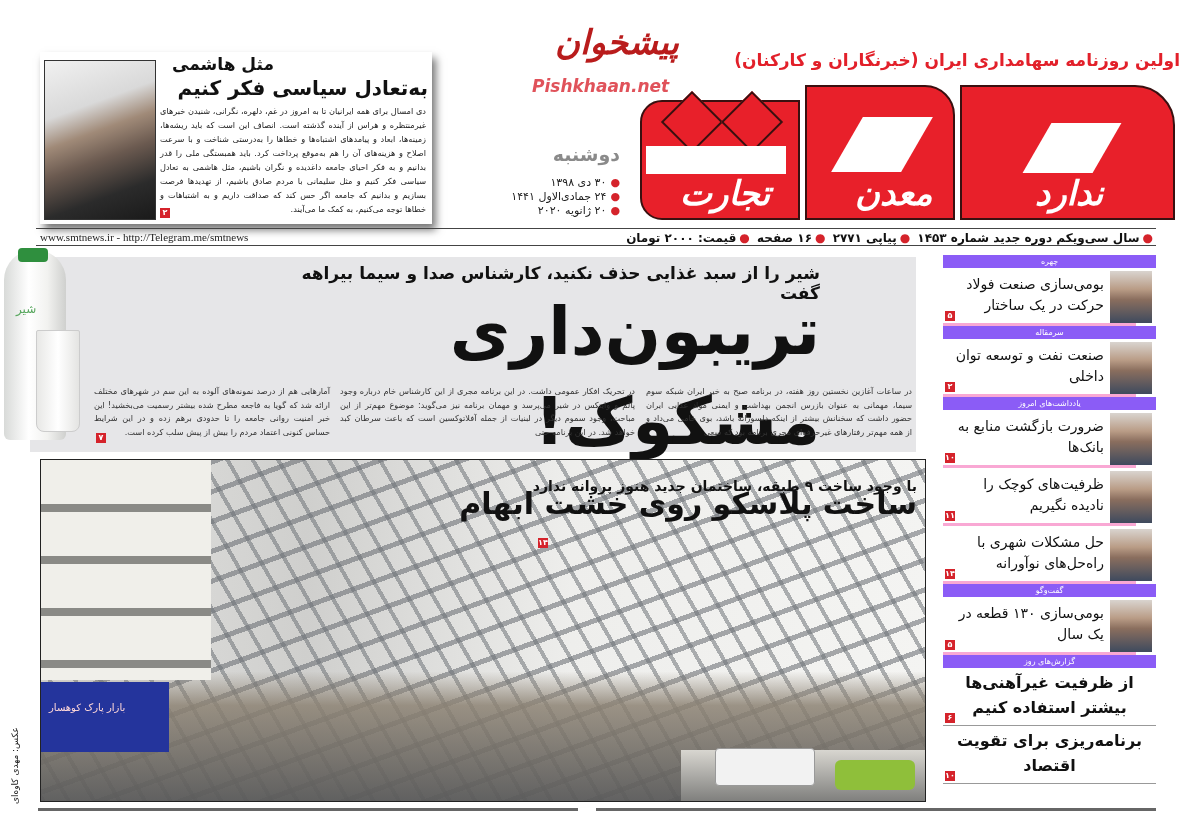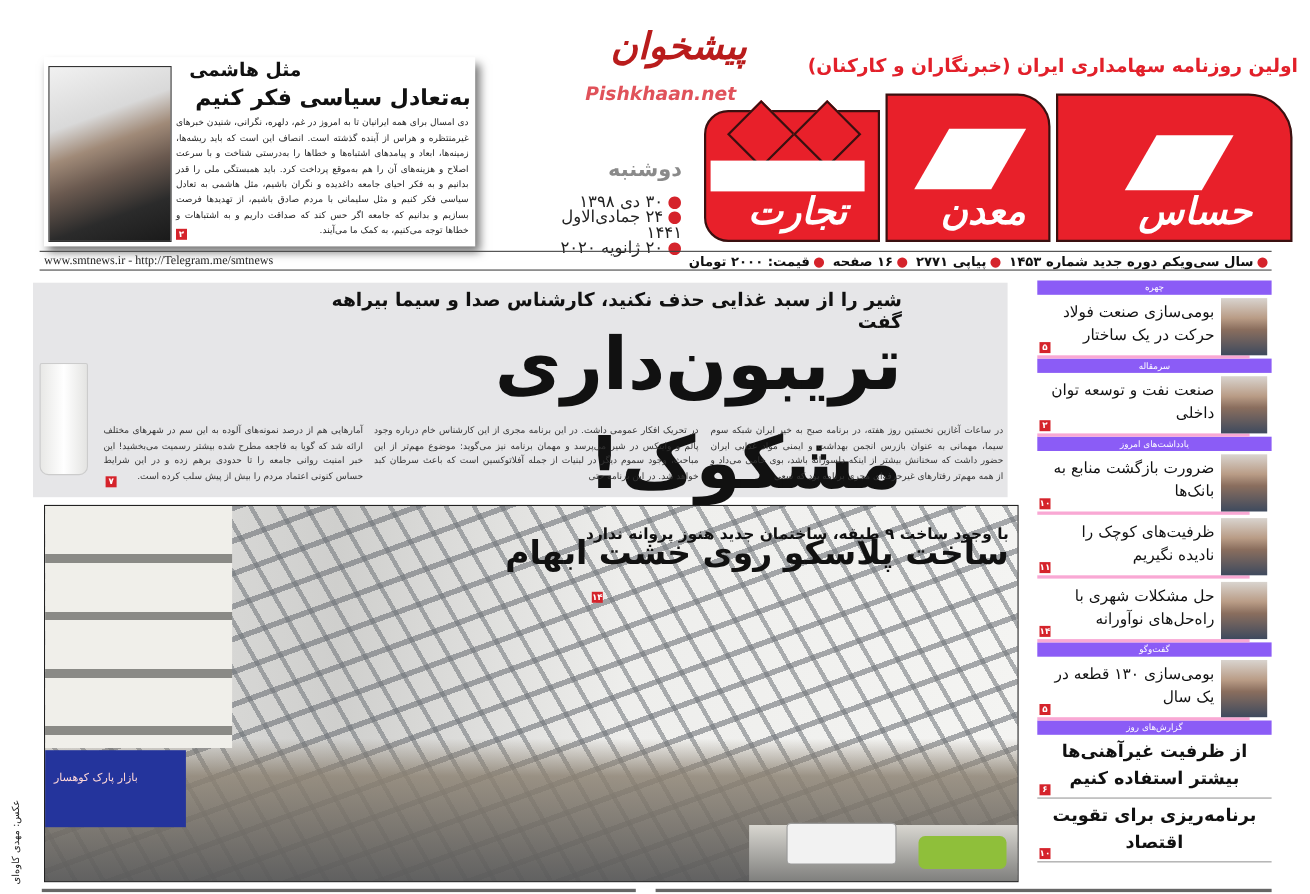--- a/index.html
+++ b/index.html
@@ -8,21 +8,21 @@
   .abs { position: absolute; }
 
   
   .tagline { left: 660px; top: 50px; width: 520px; font-size: 17px; color: #e2202a; font-weight: bold; direction: rtl; text-align: right; letter-spacing: -0.5px; white-space: nowrap; }
   .logo { left: 640px; top: 85px; width: 540px; height: 135px; }
   .logo-block { position: absolute; background: #e8202a; border: 2px solid #3a1010; }
   .logo-word { position: absolute; color: #fff; font-weight: bold; font-style: italic; font-size: 34px; direction: rtl; white-space: nowrap; }
   .pishkhaan-fa { left: 555px; top: 22px; font-size: 34px; color: #b91c1c; font-family: Liberation Serif, serif; font-style: italic; font-weight: bold; direction: rtl; }
   .pishkhaan-en { left: 532px; top: 76px; font-size: 17px; color: #e0525a; font-weight: bold; font-style: italic; }
   .weekday { left: 540px; top: 143px; width: 80px; font-size: 19px; color: #8a8a8a; font-weight: bold; direction: rtl; text-align: right; }
-  .dates { left: 480px; top: 176px; width: 140px; font-size: 15px; color: #222; direction: rtl; text-align: right; line-height: 14px; }
+  .dates { left: 480px; top: 176px; width: 140px; font-size: 11px; color: #222; direction: rtl; text-align: right; line-height: 14px; }
   .dates .dot { color: #d5232b; margin-left: 4px; }
 
   
   .editorial { left: 40px; top: 52px; width: 392px; height: 172px; background: #fff; box-shadow: 4px 6px 8px #777; }
   .editorial .photo { position: absolute; left: 4px; top: 8px; width: 112px; height: 160px; background: linear-gradient(160deg, #f1f1f1 0%, #d9d9d9 30%, #a08a78 45%, #6b5a50 60%, #2b2b2b 80%, #1a1a1a 100%); border: 1px solid #333; }
   .editorial .kicker { position: absolute; right: 158px; top: 2px; font-size: 17px; font-weight: bold; direction: rtl; }
   .editorial .title { position: absolute; left: 118px; right: 4px; top: 24px; font-size: 20px; font-weight: bold; direction: rtl; text-align: right; }
   .editorial .body { position: absolute; left: 120px; right: 6px; top: 52px; font-size: 8.2px; line-height: 14px; direction: rtl; text-align: justify; color: #222; }
   .pagebadge { display: inline-block; width: 10px; height: 10px; background: #d5232b; color: #fff; font-size: 8px; line-height: 10px; text-align: center; font-weight: bold; }
 
@@ -84,21 +84,21 @@
     <div style="position:absolute;left:28px;top:-2px;width:44px;height:44px;background:#e8202a;border:2px solid #3a1010;transform:rotate(45deg);"></div>
     <div style="position:absolute;left:88px;top:-2px;width:44px;height:44px;background:#e8202a;border:2px solid #3a1010;transform:rotate(45deg);"></div>
     <div style="position:absolute;left:4px;top:44px;width:140px;height:28px;background:#fff;"></div>
   </div>
   <div class="logo-block" style="left:165px;top:0;width:150px;height:135px;border-radius:0 30px 0 0;">
     <div style="position:absolute;left:40px;top:30px;width:70px;height:55px;background:#fff;transform:skewX(-30deg);"></div>
   </div>
   <div class="logo-block" style="left:320px;top:0;width:215px;height:135px;border-radius:0 40px 0 0;">
     <div style="position:absolute;left:75px;top:36px;width:70px;height:50px;background:#fff;transform:skewX(-30deg);"></div>
   </div>
-  <span class="logo-word" style="left:395px;top:88px;">حساس</span>
+  <span class="logo-word" style="left:395px;top:88px;">ندارد</span>
   <span class="logo-word" style="left:215px;top:88px;">معدن</span>
   <span class="logo-word" style="left:40px;top:88px;">تجارت</span>
 </div>
 
 <div class="abs pishkhaan-fa">پیشخوان</div>
 <div class="abs pishkhaan-en">Pishkhaan.net</div>
 <div class="abs weekday">دوشنبه</div>
 <div class="abs dates">
   <div><span class="dot">●</span><span>۳۰ دی ۱۳۹۸</span></div>
   <div><span class="dot">●</span><span>۲۴ جمادی‌الاول ۱۴۴۱</span></div>
@@ -125,20 +125,24 @@
 
 <div class="abs lead">
   <div class="kicker">شیر را از سبد غذایی حذف نکنید، کارشناس صدا و سیما بیراهه گفت</div>
   <div class="headline">تریبون‌داری مشکوک!</div>
   <div class="col" style="left:616px;width:266px;">در ساعات آغازین نخستین روز هفته، در برنامه صبح به خیر ایران شبکه سوم سیما، مهمانی به عنوان بازرس انجمن بهداشت و ایمنی مواد غذایی ایران حضور داشت که سخنانش بیشتر از اینکه دلسوزانه باشد، بوی خامی می‌داد و از همه مهم‌تر رفتارهای غیرحرفه‌ای مجری برنامه بود که سعی</div>
   <div class="col" style="left:310px;width:295px;">در تحریک افکار عمومی داشت. در این برنامه مجری از این کارشناس خام درباره وجود پالم و وایتکس در شیر می‌پرسد و مهمان برنامه نیز می‌گوید: موضوع مهم‌تر از این مباحث، وجود سموم دیگر در لبنیات از جمله آفلاتوکسین است که باعث سرطان کبد خواهد شد. در این برنامه حتی</div>
   <div class="col" style="left:64px;width:236px;">آمارهایی هم از درصد نمونه‌های آلوده به این سم در شهرهای مختلف ارائه شد که گویا به فاجعه مطرح شده بیشتر رسمیت می‌بخشید! این خبر امنیت روانی جامعه را تا حدودی برهم زده و در این شرایط حساس کنونی اعتماد مردم را بیش از پیش سلب کرده است.</div>
   <span class="pagebadge abs" style="left:66px;top:176px;">۷</span>
 </div>
 <div class="abs milk">
+  <div class="bottle">
+    <div class="bottle-cap"></div>
+    <div class="bottle-label">شیر</div>
+  </div>
   <div class="glass"></div>
 </div>
 
 <div class="abs photo-story">
   <div class="building-left"></div>
   <div class="sign">
     <div class="sign-text">بازار پارک کوهسار</div>
   </div>
   <div class="street"></div>
   <div class="van"></div>

